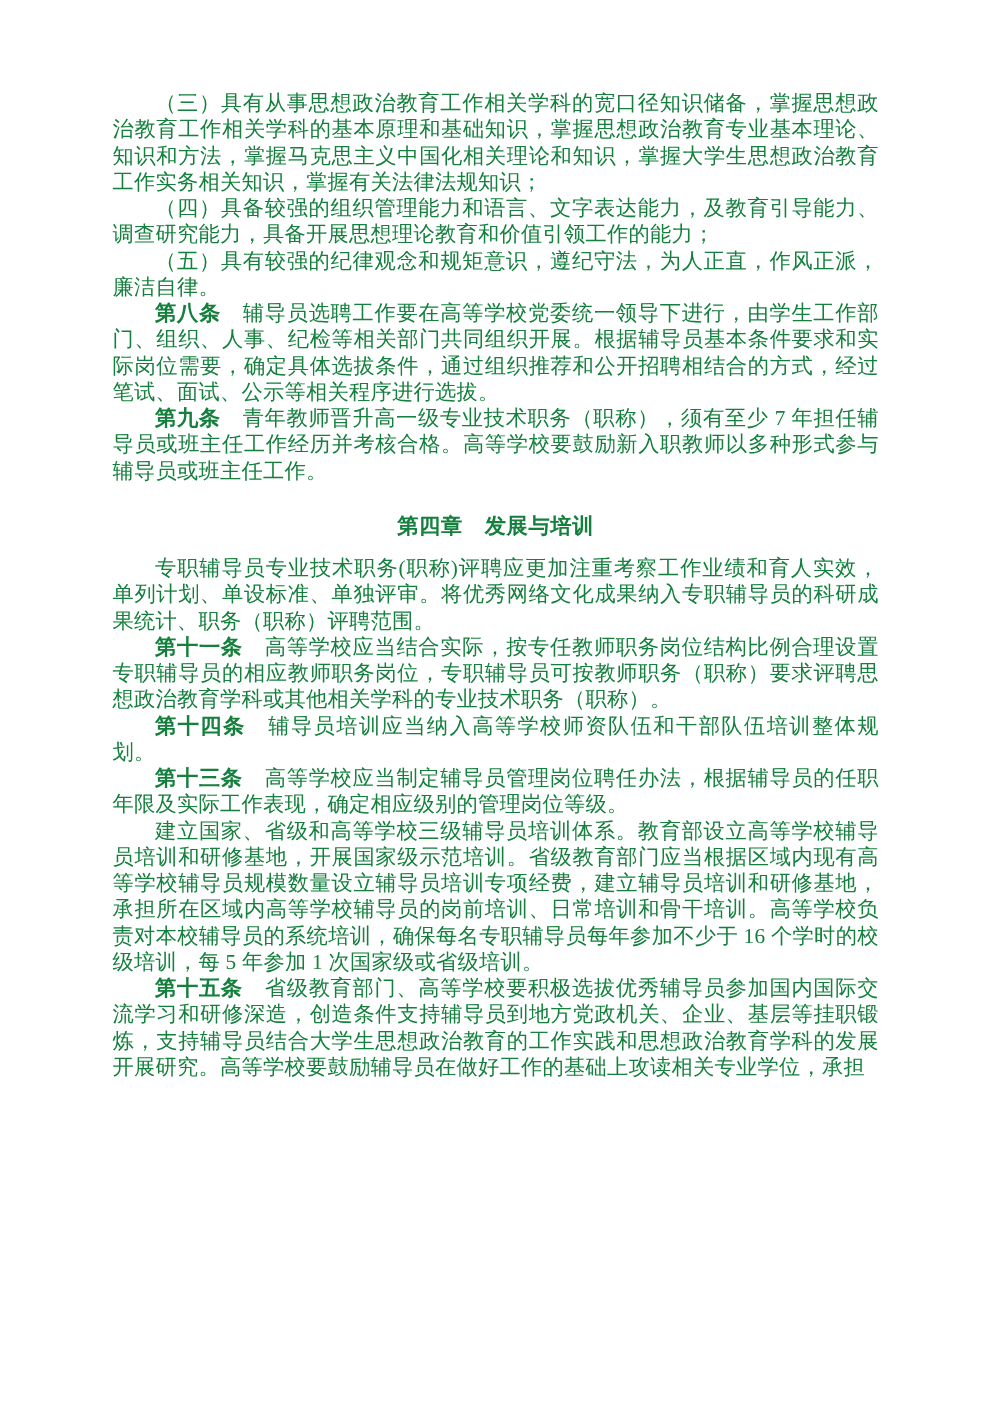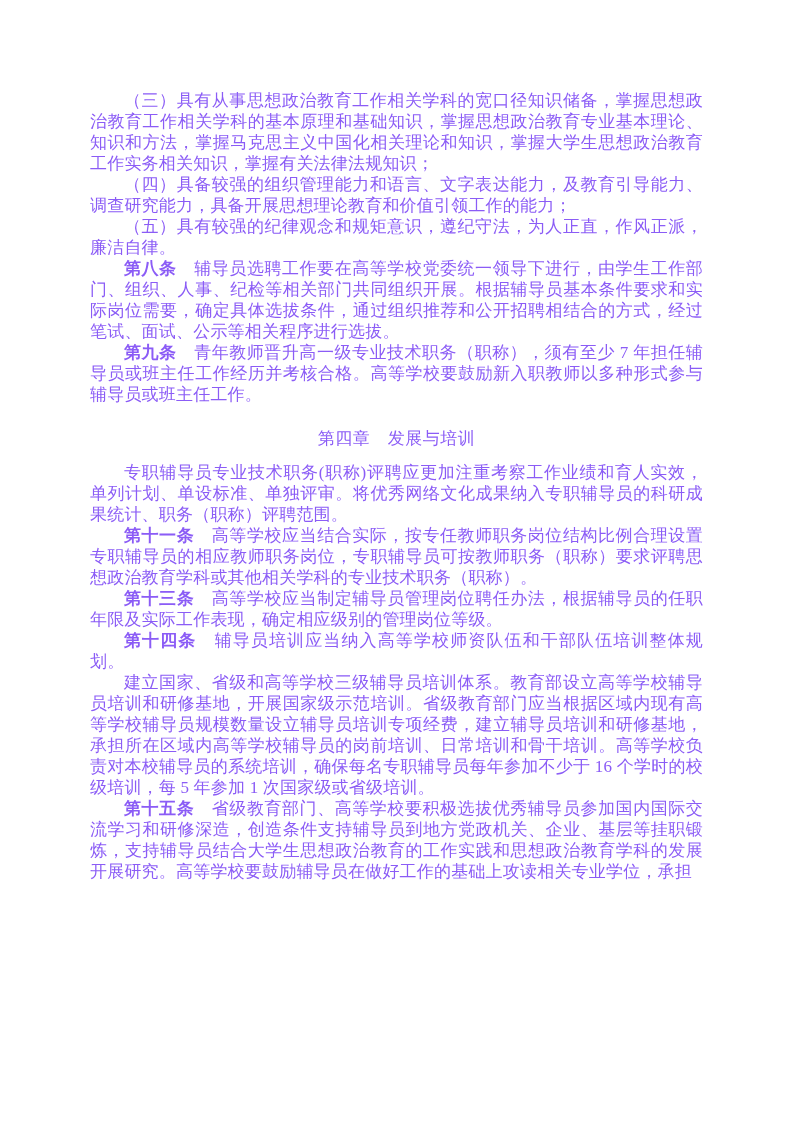--- a/index.html
+++ b/index.html
@@ -10,38 +10,38 @@
   .page {
     position: relative;
     width: 793px;
     height: 1122px;
     background: #ffffff;
     overflow: hidden;
   }
   .text-block {
     position: absolute;
     left: 90px;
-    top: 90px;
+    top: 72px;
     width: 613px;
     font-family: "Liberation Serif", "DejaVu Serif", serif;
     font-size: 17px;
     line-height: 21px;
-    color: #8b5cf6;
+    color: #15803d;
     text-align: justify;
     text-justify: inter-ideograph;
     letter-spacing: 0.2px;
   }
   .para {
     margin: 0;
     text-indent: 2em;
   }
   .chapter {
     margin: 23px 0 13px 0;
     font-size: 17px;
-    font-weight: normal;
+    font-weight: bold;
     text-align: center;
     text-indent: 0;
     letter-spacing: 0.5px;
   }
   .art-label {
     font-weight: bold;
   }
 </style>
 </head>
 <body>
@@ -49,18 +49,18 @@
 <div class="page">
   <div class="text-block" id="doc-body">
       <p class="para">（三）具有从事思想政治教育工作相关学科的宽口径知识储备，掌握思想政治教育工作相关学科的基本原理和基础知识，掌握思想政治教育专业基本理论、知识和方法，掌握马克思主义中国化相关理论和知识，掌握大学生思想政治教育工作实务相关知识，掌握有关法律法规知识；</p>
       <p class="para">（四）具备较强的组织管理能力和语言、文字表达能力，及教育引导能力、调查研究能力，具备开展思想理论教育和价值引领工作的能力；</p>
       <p class="para">（五）具有较强的纪律观念和规矩意识，遵纪守法，为人正直，作风正派，廉洁自律。</p>
       <p class="para"><span class="art-label">第八条</span><span>　</span><span>辅导员选聘工作要在高等学校党委统一领导下进行，由学生工作部门、组织、人事、纪检等相关部门共同组织开展。根据辅导员基本条件要求和实际岗位需要，确定具体选拔条件，通过组织推荐和公开招聘相结合的方式，经过笔试、面试、公示等相关程序进行选拔。</span></p>
       <p class="para"><span class="art-label">第九条</span><span>　</span><span>青年教师晋升高一级专业技术职务（职称），须有至少 7 年担任辅导员或班主任工作经历并考核合格。高等学校要鼓励新入职教师以多种形式参与辅导员或班主任工作。</span></p>
       <h2 class="chapter">第四章　发展与培训</h2>
       <p class="para">专职辅导员专业技术职务(职称)评聘应更加注重考察工作业绩和育人实效，单列计划、单设标准、单独评审。将优秀网络文化成果纳入专职辅导员的科研成果统计、职务（职称）评聘范围。</p>
       <p class="para"><span class="art-label">第十一条</span><span>　</span><span>高等学校应当结合实际，按专任教师职务岗位结构比例合理设置专职辅导员的相应教师职务岗位，专职辅导员可按教师职务（职称）要求评聘思想政治教育学科或其他相关学科的专业技术职务（职称）。</span></p>
+      <p class="para"><span class="art-label">第十四条</span><span>　</span><span>辅导员培训应当纳入高等学校师资队伍和干部队伍培训整体规划。</span></p>
       <p class="para"><span class="art-label">第十三条</span><span>　</span><span>高等学校应当制定辅导员管理岗位聘任办法，根据辅导员的任职年限及实际工作表现，确定相应级别的管理岗位等级。</span></p>
-      <p class="para"><span class="art-label">第十四条</span><span>　</span><span>辅导员培训应当纳入高等学校师资队伍和干部队伍培训整体规划。</span></p>
       <p class="para">建立国家、省级和高等学校三级辅导员培训体系。教育部设立高等学校辅导员培训和研修基地，开展国家级示范培训。省级教育部门应当根据区域内现有高等学校辅导员规模数量设立辅导员培训专项经费，建立辅导员培训和研修基地，承担所在区域内高等学校辅导员的岗前培训、日常培训和骨干培训。高等学校负责对本校辅导员的系统培训，确保每名专职辅导员每年参加不少于 16 个学时的校级培训，每 5 年参加 1 次国家级或省级培训。</p>
       <p class="para"><span class="art-label">第十五条</span><span>　</span><span>省级教育部门、高等学校要积极选拔优秀辅导员参加国内国际交流学习和研修深造，创造条件支持辅导员到地方党政机关、企业、基层等挂职锻炼，支持辅导员结合大学生思想政治教育的工作实践和思想政治教育学科的发展开展研究。高等学校要鼓励辅导员在做好工作的基础上攻读相关专业学位，承担</span></p>
     </div>
 </div>
 
 </body></html>

